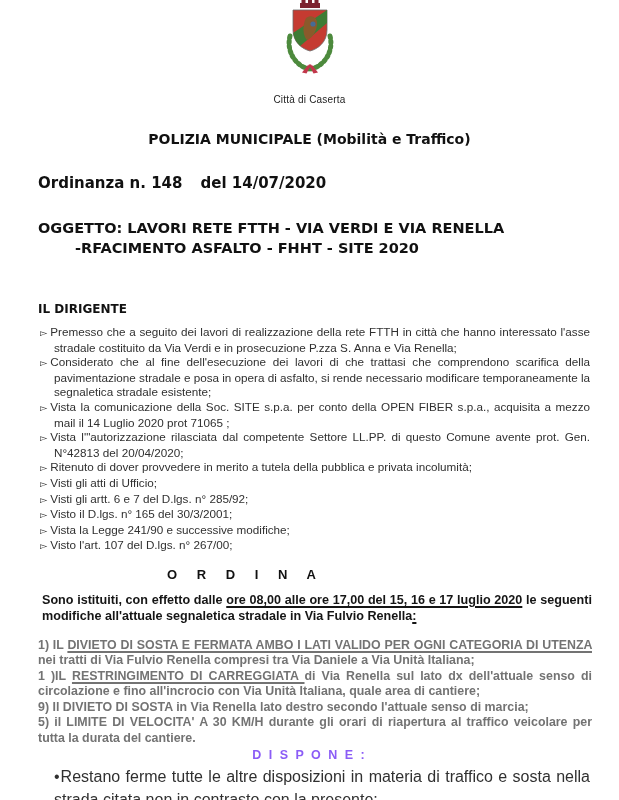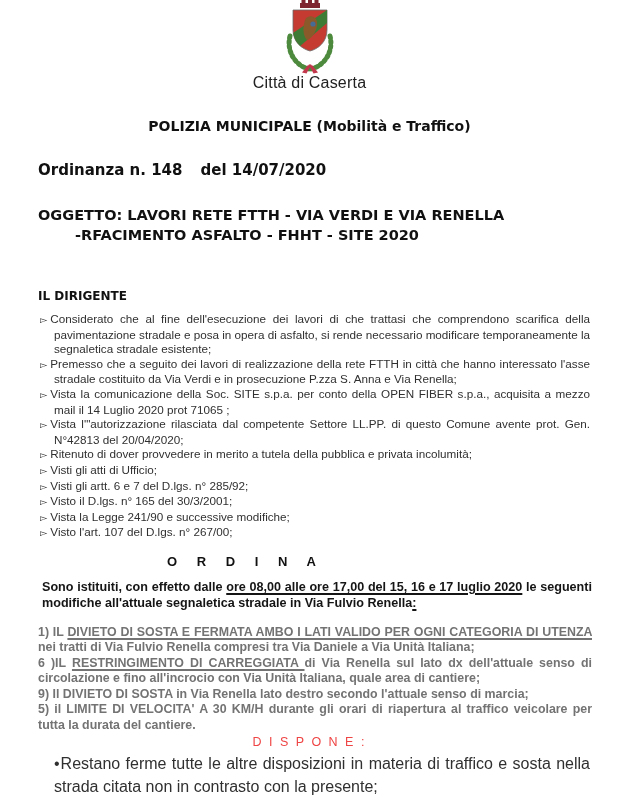--- a/index.html
+++ b/index.html
@@ -2,42 +2,42 @@
 <html><head>
 <meta charset="utf-8">
 <style>
   * { margin:0; padding:0; box-sizing:border-box; }
   html,body { width:619px; height:800px; overflow:hidden; background:#ffffff; }
   body { font-family:"Liberation Sans", sans-serif; color:#2a2a2a; }
   .doc { width:640px; }
 
   .page-header { width:619px; text-align:center; }
   .crest { display:block; margin:0 auto; }
-  .city { margin-top:0; font-size:16px; color:#222; letter-spacing:0.2px; }
+  .city { margin-top:20px; font-size:10px; color:#222; letter-spacing:0.2px; }
   .dept { margin-top:26px; font-family:"DejaVu Sans", sans-serif; font-weight:bold; font-size:14px; color:#111; }
 
   .ord-line { margin-top:27px; padding-left:38px; font-family:"DejaVu Sans", sans-serif; font-weight:bold; font-size:15px; color:#111; }
   .ord-line .date { margin-left:18px; }
 
   .subject { margin-top:26px; padding-left:38px; padding-right:40px; font-family:"DejaVu Sans", sans-serif; font-weight:bold; font-size:14.5px; line-height:20px; color:#111; }
   .subject .l2 { margin-left:37px; }
 
   .role { margin-top:44px; padding-left:38px; font-family:"DejaVu Sans", sans-serif; font-weight:bold; font-size:12px; color:#111; }
 
   .premises { margin-top:9px; padding-left:38px; width:590px; font-size:11.7px; line-height:14.6px; text-align:justify; color:#303030; }
   .premise { padding-left:16px; text-indent:-14px; }
   .pm { font-family:"DejaVu Sans", sans-serif; font-size:9.5px; margin-right:3px; color:#303030; }
 
   .ordina { margin-top:13px; width:491px; text-align:center; font-weight:bold; font-size:13px; letter-spacing:8px; color:#111; }
 
   .intro { margin-top:10px; padding-left:42px; width:592px; font-weight:bold; font-size:12.6px; line-height:16.3px; text-align:justify; color:#151515; }
 
   .orders { margin-top:13px; padding-left:38px; width:592px; font-weight:bold; font-size:12.4px; line-height:15.6px; text-align:justify; color:#737373; }
 
-  .dispone { margin-top:1px; width:619px; text-align:center; font-weight:normal; font-size:12.5px; letter-spacing:2px; color:#ef4444; }
+  .dispone { margin-top:1px; width:619px; text-align:center; font-weight:bold; font-size:12.5px; letter-spacing:2px; color:#8b5cf6; }
 
   .provisions { margin-top:3px; padding-left:54px; width:590px; font-size:16px; line-height:23px; text-align:justify; color:#303030; }
   .bm { margin-right:1px; }
 
   .u { text-decoration:underline; text-decoration-thickness:1.5px; text-underline-offset:2px; }
 </style>
 </head>
 <body>
 
 <div class="doc">
@@ -77,23 +77,23 @@
   </div>
 
   <div class="subject">
     <div>OGGETTO:  LAVORI RETE FTTH - VIA VERDI E VIA RENELLA</div>
     <div class="l2">-RFACIMENTO ASFALTO - FHHT - SITE 2020</div>
   </div>
 
   <div class="role">IL DIRIGENTE</div>
 
   <div class="premises">
+    <p class="premise"><span class="pm">▻</span><span>Premesso che a seguito dei lavori di realizzazione della rete FTTH in città che hanno interessato l'asse stradale costituito da Via Verdi e in prosecuzione P.zza S. Anna e Via Renella;</span></p>
+
     <p class="premise"><span class="pm">▻</span><span>Considerato che al fine dell'esecuzione dei lavori di che trattasi che comprendono scarifica della pavimentazione stradale e posa in opera di asfalto, si rende necessario modificare temporaneamente la segnaletica stradale esistente;</span></p>
-
-    <p class="premise"><span class="pm">▻</span><span>Premesso che a seguito dei lavori di realizzazione della rete FTTH in città che hanno interessato l'asse stradale costituito da Via Verdi e in prosecuzione P.zza S. Anna e Via Renella;</span></p>
 
     <p class="premise"><span class="pm">▻</span><span>Vista la comunicazione della Soc. SITE s.p.a. per conto della OPEN FIBER s.p.a., acquisita a mezzo mail il 14 Luglio 2020 prot 71065 ;</span></p>
 
     <p class="premise"><span class="pm">▻</span><span>Vista l'"autorizzazione rilasciata dal competente Settore LL.PP. di questo Comune avente prot. Gen. N°42813 del 20/04/2020;</span></p>
 
     <p class="premise"><span class="pm">▻</span><span>Ritenuto di dover provvedere in merito a tutela della pubblica e privata incolumità;</span></p>
 
     <p class="premise"><span class="pm">▻</span><span>Visti gli atti di Ufficio;</span></p>
 
     <p class="premise"><span class="pm">▻</span><span>Visti gli artt. 6 e 7 del D.lgs. n° 285/92;</span></p>
@@ -105,21 +105,21 @@
     <p class="premise"><span class="pm">▻</span><span>Visto l'art. 107 del D.lgs. n° 267/00;</span></p>
   </div>
 
   <div class="ordina">O R D I N A</div>
 
   <p class="intro"><span>Sono istituiti, con effetto dalle </span><span class="u">ore 08,00 alle ore 17,00 del 15, 16 e 17 luglio 2020</span><span> le seguenti modifiche all'attuale segnaletica stradale in Via Fulvio Renella</span><span class="u">:</span></p>
 
   <div class="orders">
     <p class="order"><span>1) IL </span><span class="u">DIVIETO DI SOSTA E FERMATA AMBO I LATI VALIDO PER OGNI CATEGORIA DI UTENZA</span><span> nei tratti di Via Fulvio Renella compresi tra Via Daniele a Via Unità Italiana;</span></p>
 
-    <p class="order"><span>6 )IL </span><span class="u">RESTRINGIMENTO DI CARREGGIATA </span><span>di Via Renella sul lato dx dell'attuale senso di circolazione e fino all'incrocio con Via Unità Italiana, quale area di cantiere;</span></p>
+    <p class="order"><span>1 )IL </span><span class="u">RESTRINGIMENTO DI CARREGGIATA </span><span>di Via Renella sul lato dx dell'attuale senso di circolazione e fino all'incrocio con Via Unità Italiana, quale area di cantiere;</span></p>
 
     <p class="order"><span>9) Il DIVIETO DI SOSTA in Via Renella lato destro secondo l'attuale senso di marcia;</span></p>
 
     <p class="order"><span>5) il LIMITE DI VELOCITA' A 30 KM/H durante gli orari di riapertura al traffico veicolare per tutta la durata del cantiere.</span></p>
   </div>
 
   <div class="dispone">D I S P O N E :</div>
 
   <div class="provisions">
     <p class="provision"><span class="bm">•</span><span>Restano ferme tutte le altre disposizioni in materia di traffico e sosta nella strada citata non in contrasto con la presente;</span></p>

